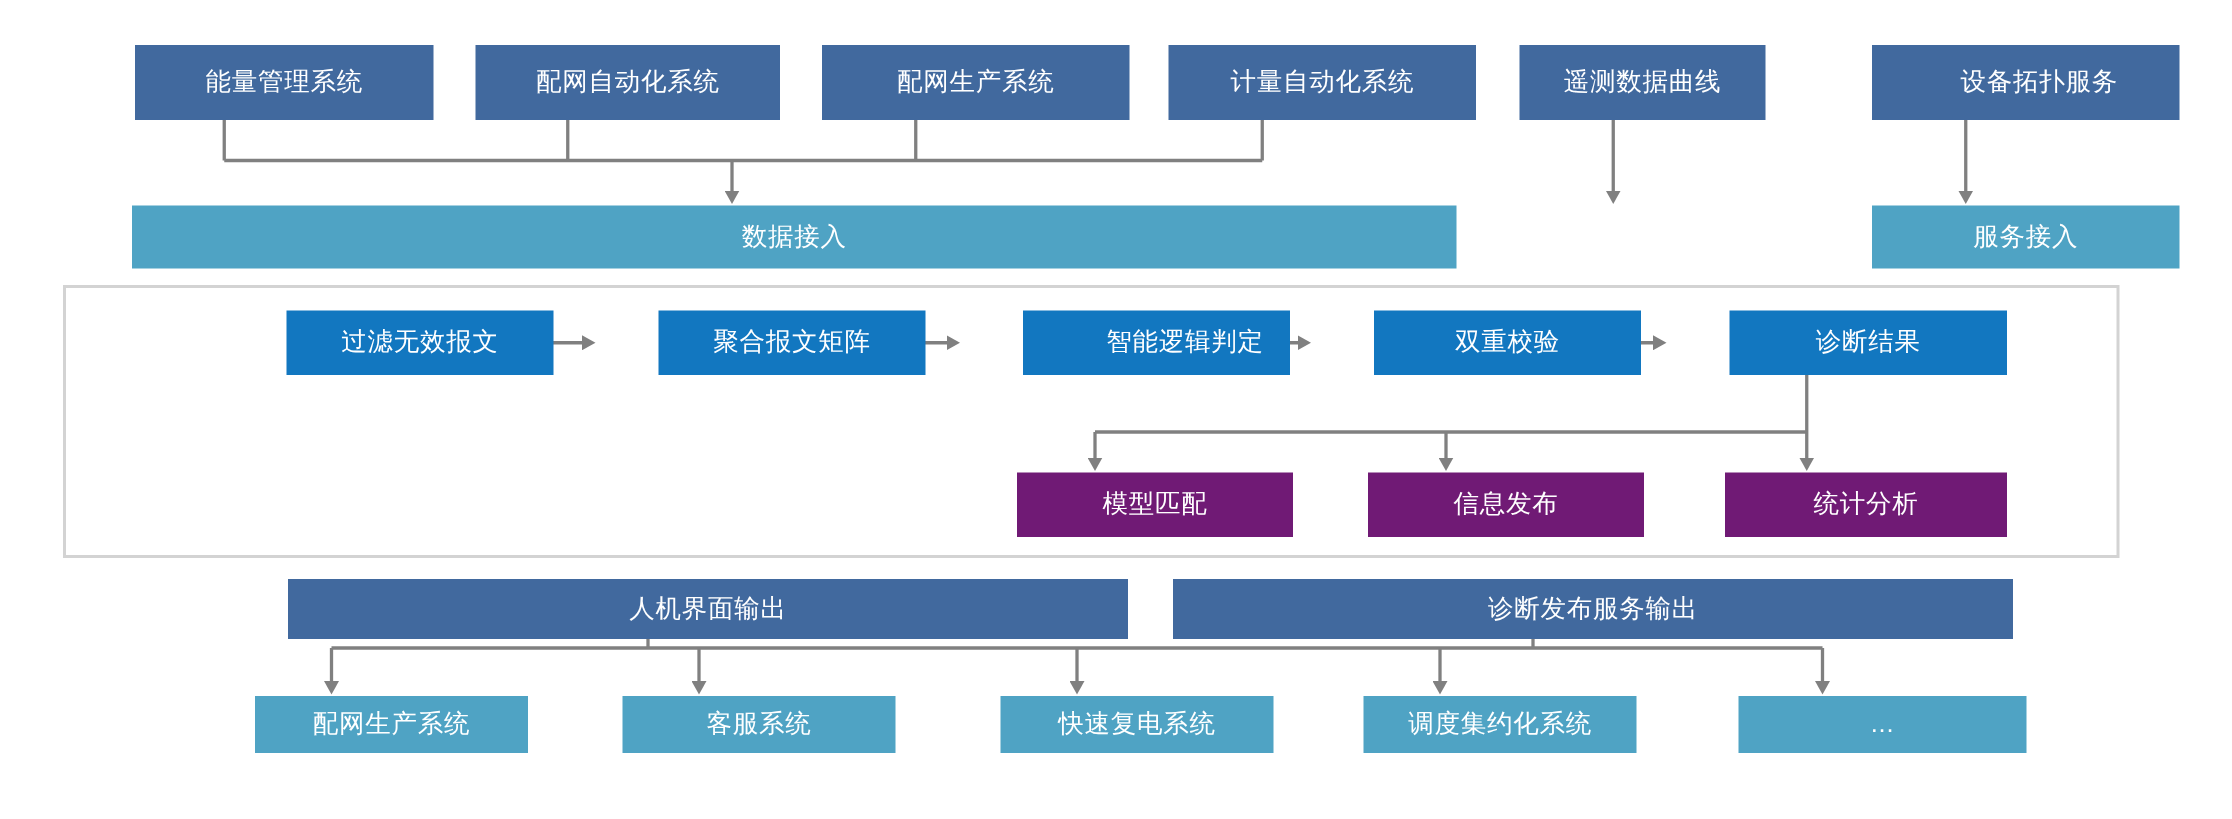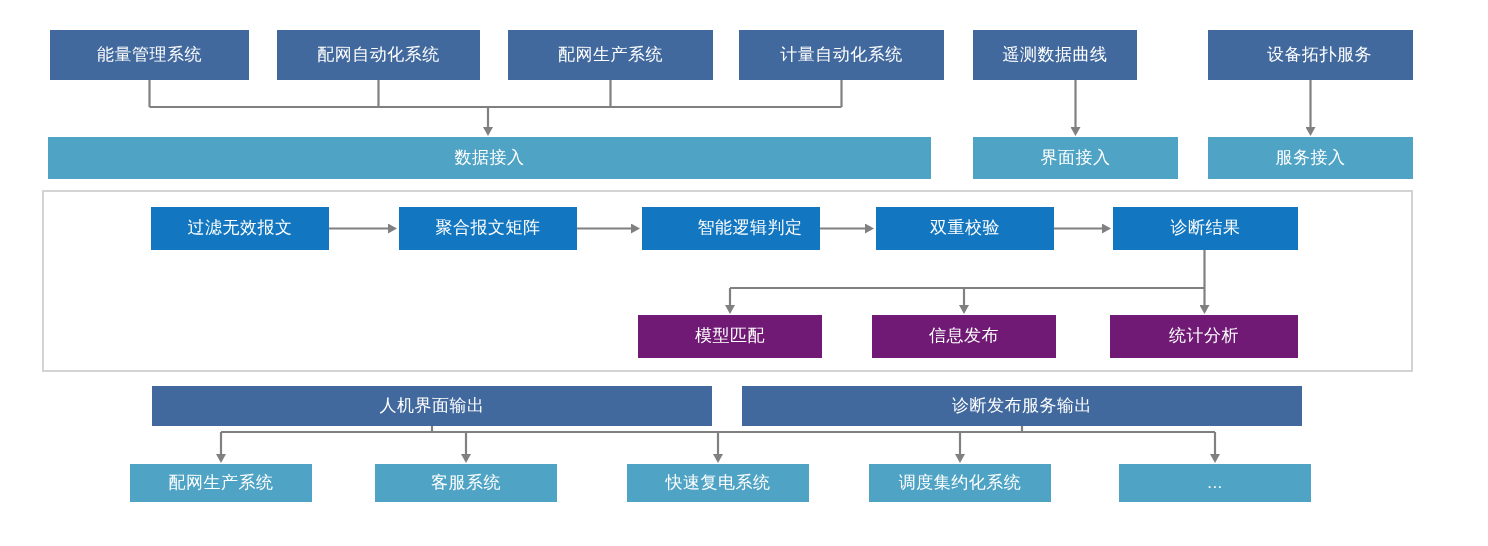--- a/index.html
+++ b/index.html
@@ -22,20 +22,21 @@
     display: flex;
     align-items: center;
     justify-content: center;
     color: #ffffff;
     font-size: 17px;
     letter-spacing: 0.5px;
     box-sizing: border-box;
     text-align: center;
     line-height: 1.1;
     white-space: nowrap;
+    margin-left: 40px;
   }
   .box-darkblue { background: #41699e; }
   .box-teal     { background: #4fa3c4; }
   .box-brightblue { background: #1277c0; }
   .box-gray     { background: #701a75; }
 
   .frame {
     position: absolute;
     border: 2px solid #d3d3d3;
     background: transparent;
@@ -121,21 +122,20 @@
 
   <div class="box box-darkblue" style="left:50px; top:30px; width:199px; height:50px;">能量管理系统</div>
   <div class="box box-darkblue" style="left:277px; top:30px; width:203px; height:50px;">配网自动化系统</div>
   <div class="box box-darkblue" style="left:508px; top:30px; width:205px; height:50px;">配网生产系统</div>
   <div class="box box-darkblue" style="left:739px; top:30px; width:205px; height:50px;">计量自动化系统</div>
 
   <div class="box box-darkblue" style="left:973px; top:30px; width:164px; height:50px;">遥测数据曲线</div>
   <div class="box box-darkblue" style="left:1208px; top:30px; width:205px; height:50px;padding-left:18px;">设备拓扑服务</div>
 
   <div class="box box-teal" style="left:48px; top:137px; width:883px; height:42px;">数据接入</div>
-  <div class="box box-teal" style="left:973px; top:137px; width:205px; height:42px;">界面接入</div>
   <div class="box box-teal" style="left:1208px; top:137px; width:205px; height:42px;">服务接入</div>
 
   <div class="box box-brightblue" style="left:151px; top:207px; width:178px; height:43px;">过滤无效报文</div>
   <div class="box box-brightblue" style="left:399px; top:207px; width:178px; height:43px;">聚合报文矩阵</div>
   <div class="box box-brightblue" style="left:642px; top:207px; width:178px; height:43px;padding-left:38px;">智能逻辑判定</div>
   <div class="box box-brightblue" style="left:876px; top:207px; width:178px; height:43px;">双重校验</div>
   <div class="box box-brightblue" style="left:1113px; top:207px; width:185px; height:43px;">诊断结果</div>
 
   <div class="box box-gray" style="left:638px; top:315px; width:184px; height:43px;">模型匹配</div>
   <div class="box box-gray" style="left:872px; top:315px; width:184px; height:43px;">信息发布</div>

